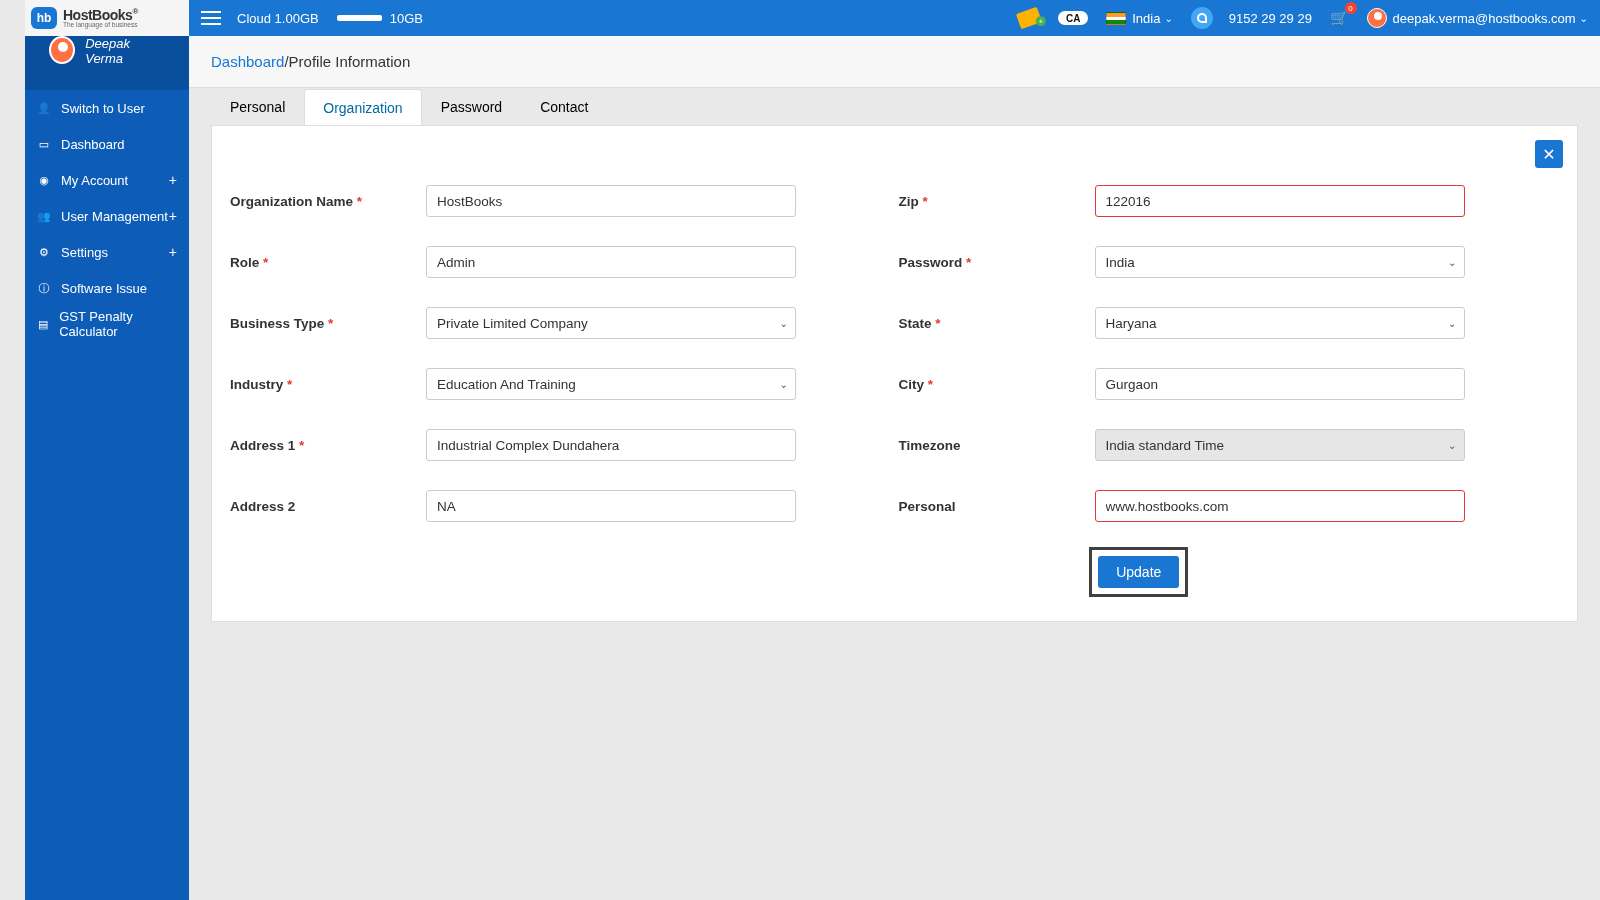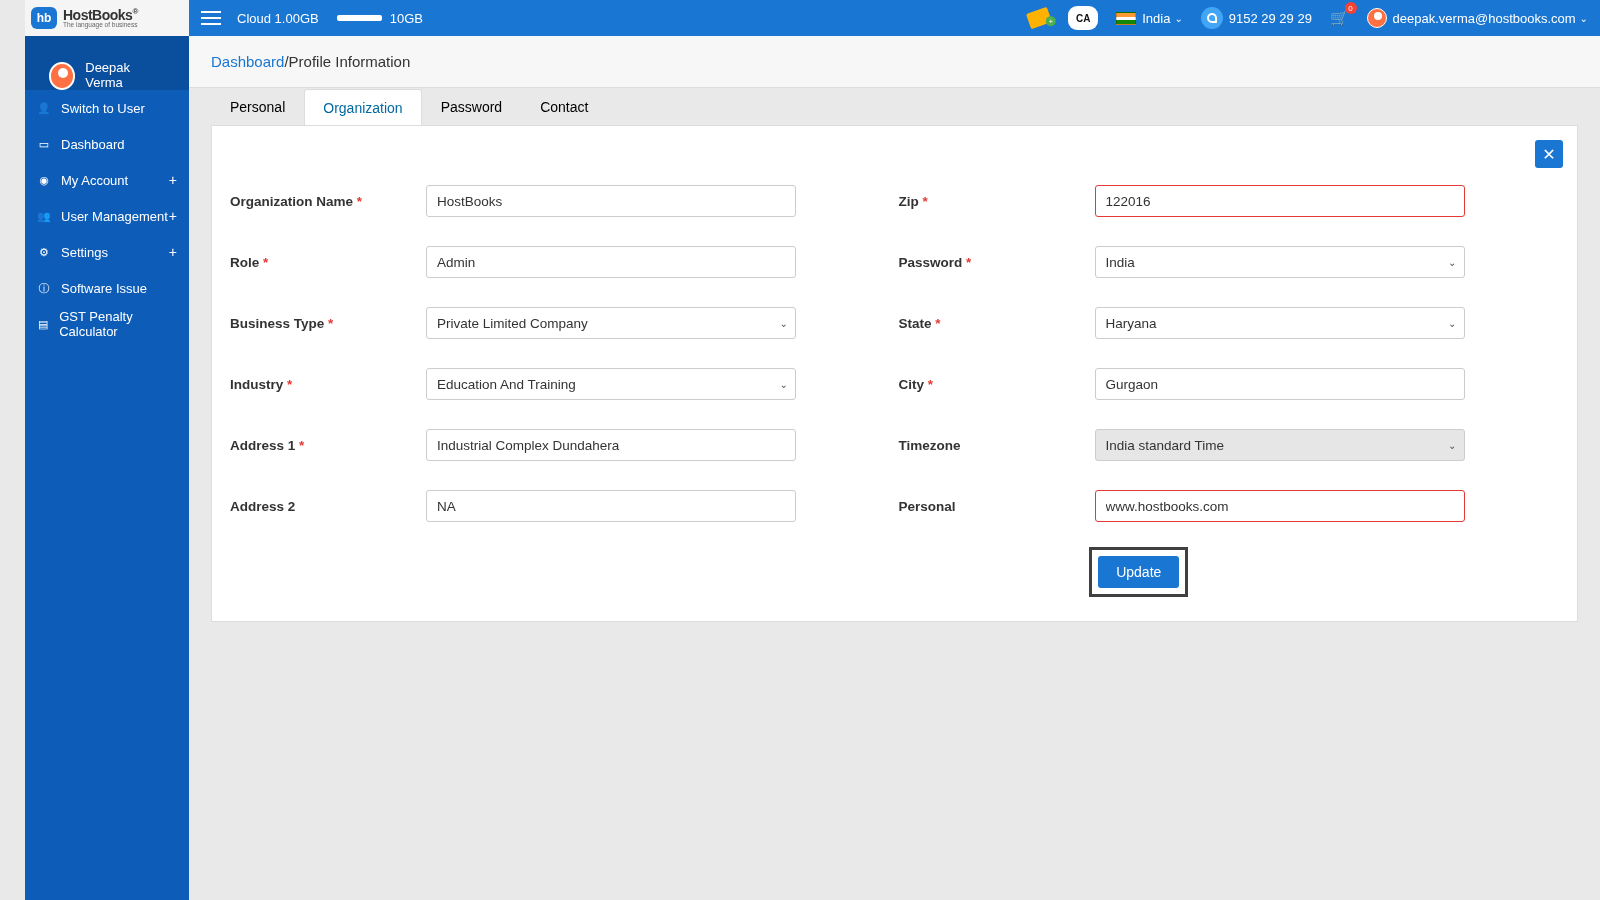--- a/index.html
+++ b/index.html
@@ -16,33 +16,33 @@
 .top-bar { position: absolute; left: 189px; right: 0; top: 0; height: 36px; background: #1976d2; color: #fff; display: flex; align-items: center; padding: 0 12px; font-size: 13px; z-index: 4; }
 .hamburger { width: 20px; height: 14px; display: flex; flex-direction: column; justify-content: space-between; cursor: pointer; margin-right: 16px; }
 .hamburger span { height: 2px; background: #fff; }
 .cloud-label { margin-right: 10px; }
 .storage-bar { width: 45px; height: 6px; background: #fff; border-radius: 2px; margin: 0 8px; position: relative; }
 .storage-left-seg { position: absolute; left: -8px; width: 6px; height: 6px; background: #66b3ff; }
 .top-spacer { flex: 1; }
 .top-icon { margin-left: 18px; display: flex; align-items: center; cursor: pointer; }
 .ticket-icon { width: 22px; height: 16px; background: #ffb300; transform: rotate(-20deg); border-radius: 2px; position: relative; }
 .ticket-plus { position: absolute; right: -4px; bottom: -4px; width: 10px; height: 10px; background: #4caf50; border-radius: 50%; color: #fff; font-size: 8px; display: flex; align-items: center; justify-content: center; transform: rotate(20deg); }
-.ca-badge { width: 30px; height: 24px; background: #fff; border-radius: 9px; color: #111; font-weight: bold; font-size: 10px; display: flex; align-items: center; justify-content: center; }
+.ca-badge { width: 30px; height: 14px; background: #fff; border-radius: 9px; color: #111; font-weight: bold; font-size: 10px; display: flex; align-items: center; justify-content: center; }
 .flag-in { width: 20px; height: 13px; background: linear-gradient(to bottom, #ff9933 33%, #fff 33%, #fff 66%, #138808 66%); border: 0.5px solid rgba(0,0,0,0.2); margin-right: 6px; }
 .headset-icon { width: 22px; height: 22px; border-radius: 50%; background: #42a5f5; display: flex; align-items: center; justify-content: center; }
 .headset-inner { width: 10px; height: 10px; border: 2px solid #fff; border-radius: 50% 50% 0 50%; }
 .cart-icon { font-size: 15px; position: relative; }
 .cart-badge { position: absolute; top: -7px; right: -8px; background: #f44336; color: #fff; font-size: 8px; width: 12px; height: 12px; border-radius: 50%; display: flex; align-items: center; justify-content: center; }
 .avatar-sm { width: 20px; height: 20px; border-radius: 50%; background: #ff7043; border: 1px solid #fff; margin-right: 6px; position: relative; overflow: hidden; }
 .avatar-sm::after { content: ''; position: absolute; width: 8px; height: 8px; background: #fff; border-radius: 50%; top: 3px; left: 6px; }
 .chev { margin-left: 4px; font-size: 10px; }
 
 
 .sidebar { position: absolute; left: 25px; top: 36px; width: 164px; bottom: 0; background: #0d5db8; color: #fff; font-size: 13px; }
-.profile-row { height: 54px; display: flex; align-items: flex-end; padding: 0 24px; background: #0a4f9e; }
+.profile-row { height: 54px; display: flex; align-items: flex-start; padding: 0 24px; background: #0a4f9e; font-style: italic; }
 .avatar-md { width: 28px; height: 28px; border-radius: 50%; background: #ff7043; border: 2px solid #fff; margin-right: 10px; position: relative; overflow: hidden; }
 .avatar-md::after { content: ''; position: absolute; width: 10px; height: 10px; background: #fff; border-radius: 50%; top: 4px; left: 7px; }
 .nav-item { height: 36px; display: flex; align-items: center; padding: 0 12px; cursor: pointer; position: relative; }
 .nav-icon { width: 14px; margin-right: 10px; text-align: center; font-size: 11px; }
 .nav-plus { position: absolute; right: 12px; font-size: 14px; }
 
 
 .content { position: absolute; left: 189px; top: 36px; right: 0; bottom: 0; background: #e9e9e9; }
 .breadcrumb { height: 52px; display: flex; align-items: center; padding: 0 22px; font-size: 15px; color: #333; background: #f7f7f7; border-bottom: 1px solid #ddd;}
 .breadcrumb a { color: #1976d2; cursor: pointer; }
@@ -103,21 +103,21 @@
     </div>
   <div class="top-icon">
     <div class="flag-in"></div>
     <span>India</span>
     <span class="chev">⌄</span>
   </div>
   <div class="top-icon">
     <div class="headset-icon">
         <div class="headset-inner"></div>
       </div>
-    <span style="margin-left:6px">9152 29 29 29</span>
+    <span style="margin-left:16px">9152 29 29 29</span>
   </div>
   <div class="top-icon">
     <span class="cart-icon">🛒<span class="cart-badge">0</span></span>
   </div>
   <div class="top-icon">
     <div class="avatar-sm"></div>
     <span>deepak.verma@hostbooks.com</span>
     <span class="chev">⌄</span>
   </div>
 </div>

